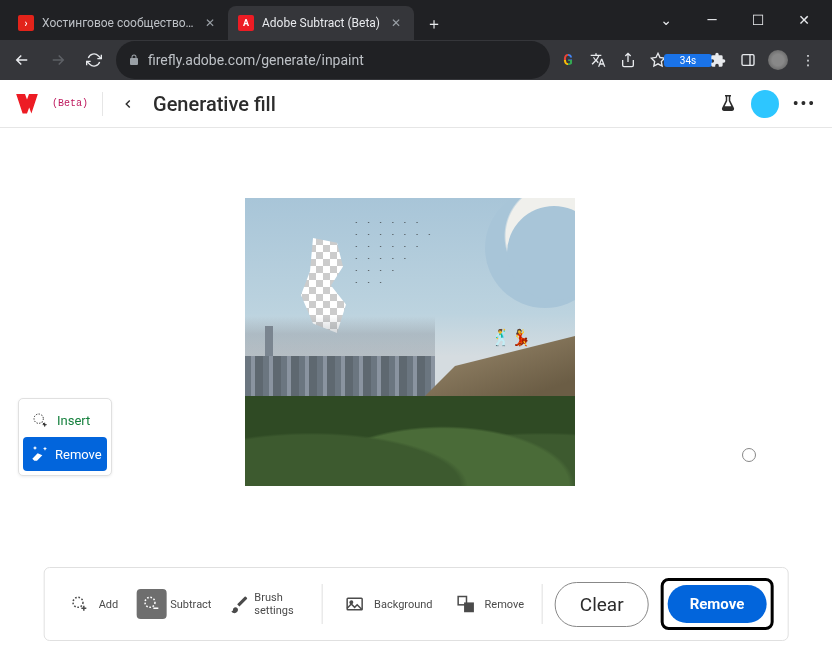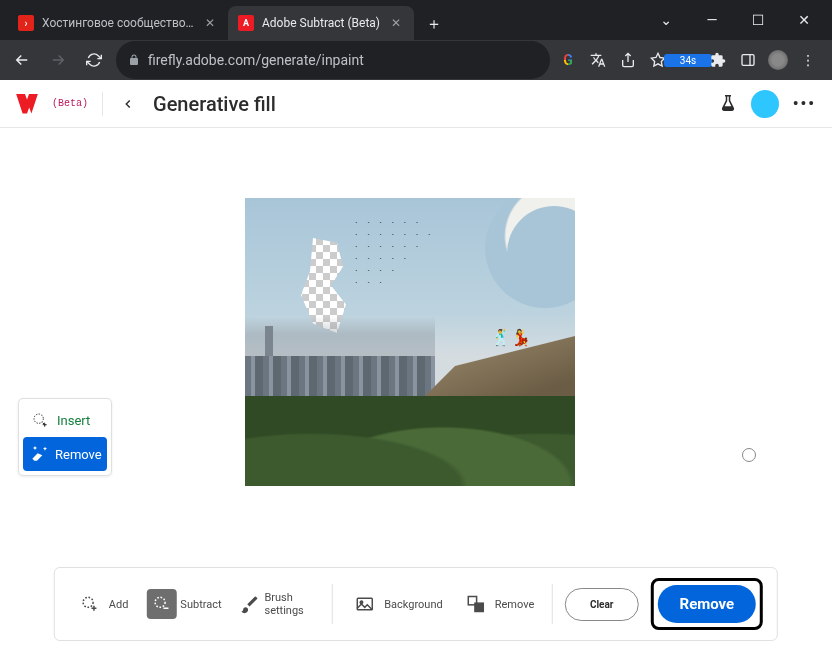--- a/index.html
+++ b/index.html
@@ -64,21 +64,21 @@
 
   .pagedot { position: absolute; right: 76px; top: 320px; width: 14px; height: 14px; border: 1.5px solid #888; border-radius: 50%; cursor: pointer; }
 
   
   .bottom-bar { position: absolute; left: 50%; transform: translateX(-50%); bottom: 30px; background: #fff; border: 1px solid #e0e0e0; border-radius: 6px; display: flex; align-items: center; padding: 10px 14px; gap: 6px; }
   .bt-item { display: flex; flex-direction: row; align-items: center; gap: 4px; padding: 2px 6px; cursor: pointer; }
   .bt-item.active .bt-ico { background: #6e6e6e; color: #fff; border-radius: 4px; }
   .bt-ico { width: 30px; height: 30px; display: flex; align-items: center; justify-content: center; color: #4b4b4b; }
   .bt-label { font-size: 11px; color: #4b4b4b; }
   .bt-div { width: 1px; height: 40px; background: #e0e0e0; margin: 0 6px; }
-  .clear-btn { border: 1.5px solid #888; background: #fff; border-radius: 22px; padding: 10px 24px; font-size: 10px; font-weight: 700; cursor: pointer; color: #2c2c2c; }
+  .clear-btn { border: 1.5px solid #888; background: #fff; border-radius: 22px; padding: 10px 24px; font-size: 19px; font-weight: 400; cursor: pointer; color: #2c2c2c; }
   .remove-wrap { border: 3px solid #000; border-radius: 8px; padding: 4px; margin-left: 6px; }
   .remove-btn { background: #0265dc; color: #fff; border: none; border-radius: 22px; padding: 10px 22px; font-size: 15px; font-weight: 700; cursor: pointer; }
 
   svg { display: block; }
 </style>
 </head>
 <body>
 
 <div class="titlebar">
   <div class="tabs">

